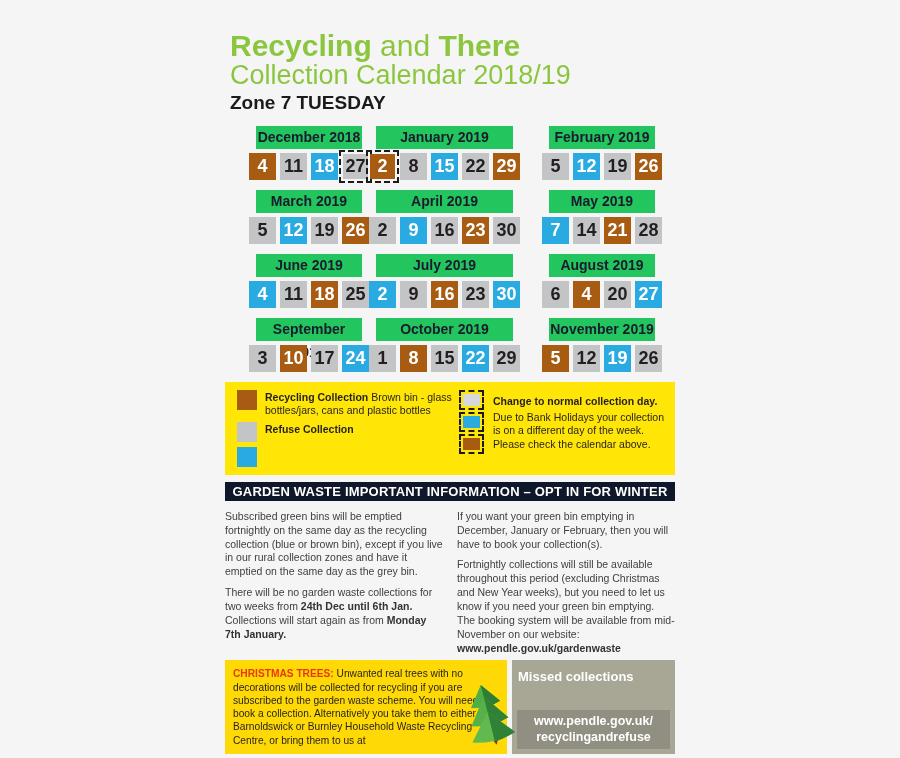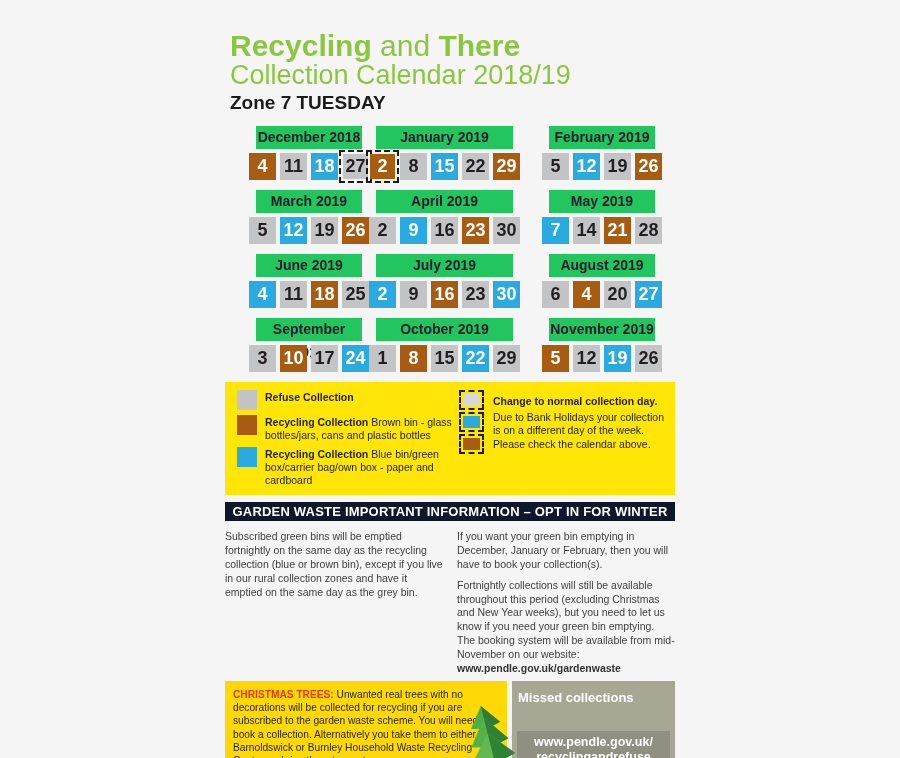--- a/index.html
+++ b/index.html
@@ -229,50 +229,50 @@
             <div class="cell blue">19</div>
             <div class="cell grey">26</div>
           </div>
         </div>
       </div>
     </div>
 
   <div class="legend">
     <div class="legend-left">
         <div class="lg-item">
+          <span class="sq brown"></span>
+          <span class="lg-text"><b>Recycling Collection</b> Brown bin - glass bottles/jars, cans and plastic bottles</span>
+        </div>
+        <div class="lg-item">
           <span class="sq grey"></span>
           <span class="lg-text"><b>Refuse Collection</b></span>
         </div>
         <div class="lg-item">
-          <span class="sq brown"></span>
-          <span class="lg-text"><b>Recycling Collection</b> Brown bin - glass bottles/jars, cans and plastic bottles</span>
-        </div>
-        <div class="lg-item">
           <span class="sq blue"></span>
-          <span class="lg-text"><b>Recycling Collection</b> Blue bin/green box/carrier bag/own box - paper and cardboard</span>
         </div>
       </div>
     <div class="legend-right">
       <div class="dash-col">
           <span class="dash-sq grey"></span>
           <span class="dash-sq blue"></span>
           <span class="dash-sq brown"></span>
         </div>
       <div>
         <div class="chg-title">Change to normal collection day.</div>
         <div class="chg-body">Due to Bank Holidays your collection is on a different day of the week. Please check the calendar above.</div>
       </div>
     </div>
   </div>
 
   <div class="banner">GARDEN WASTE IMPORTANT INFORMATION – OPT IN FOR WINTER</div>
 
   <div class="info">
     <div class="col">
       <p>Subscribed green bins will be emptied fortnightly on the same day as the recycling collection (blue or brown bin), except if you live in our rural collection zones and have it emptied on the same day as the grey bin.</p>
+      <p><span>There will be no garden waste collections for two weeks from </span><b>24th Dec until 6th Jan.</b><span> Collections will start again as from </span><b>Monday 7th January.</b></p>
     </div>
     <div class="col">
       <p>If you want your green bin emptying in December, January or February, then you will have to book your collection(s).</p>
       <p><span>Fortnightly collections will still be available throughout this period (excluding Christmas and New Year weeks), but you need to let us know if you need your green bin emptying. The booking system will be available from mid-November on our website: </span><b>www.pendle.gov.uk/gardenwaste</b></p>
     </div>
   </div>
 
   <div class="boxes">
     <div class="xmas">
       <span class="red">CHRISTMAS TREES:</span><span> Unwanted real trees with no decorations will be collected for recycling if you are subscribed to the garden waste scheme. You will need to book a collection. Alternatively you take them to either Barnoldswick or Burnley Household Waste Recycling Centre, or bring them to us at </span>

